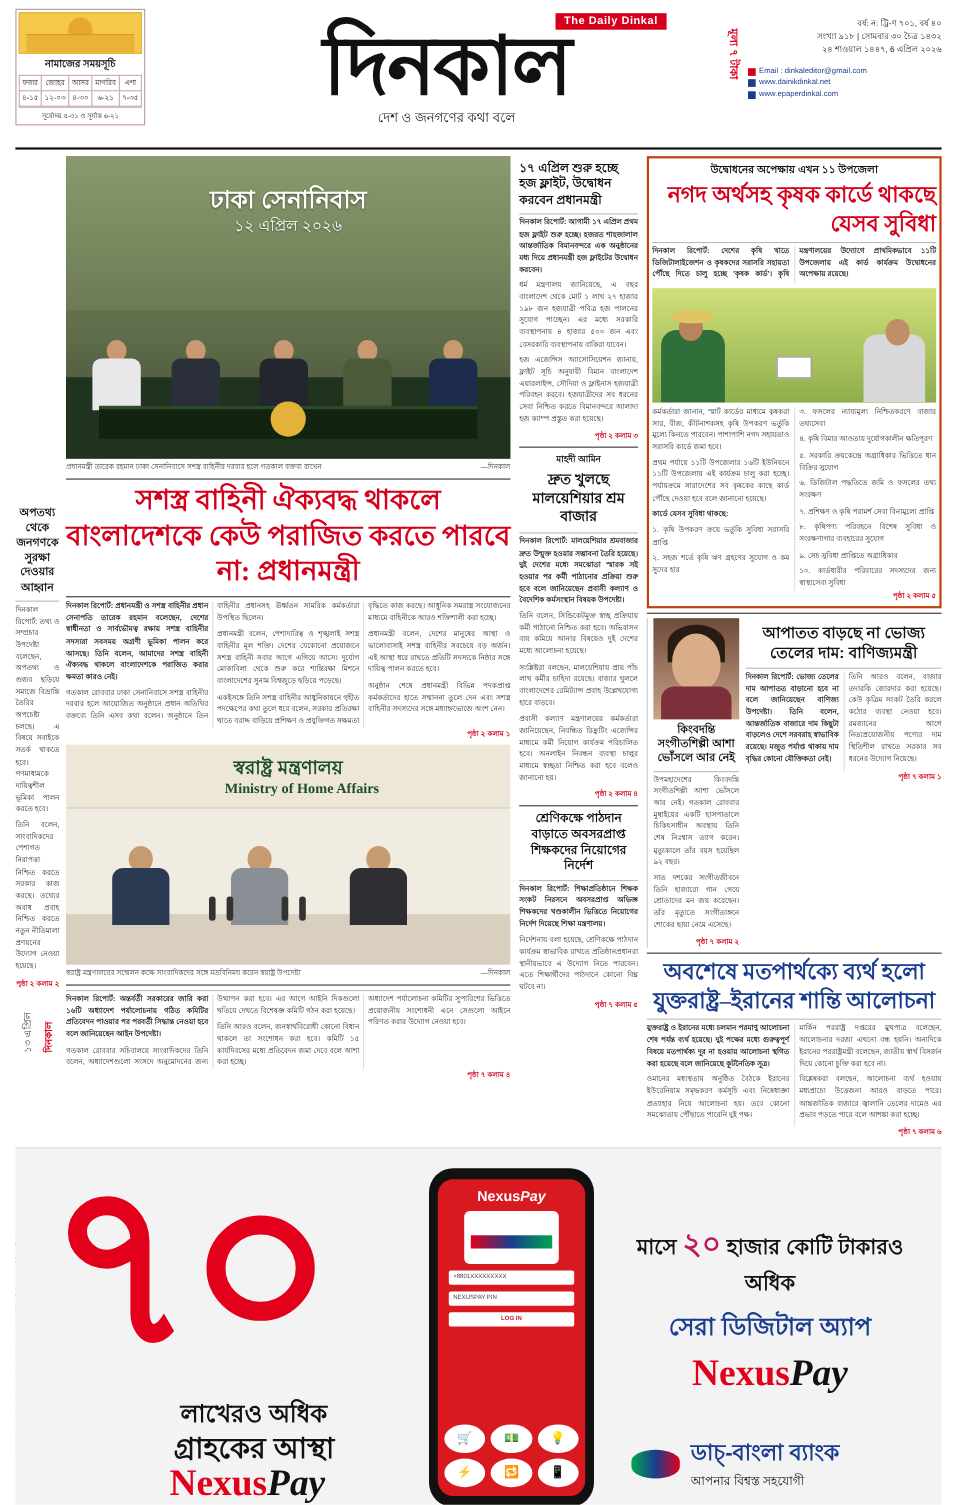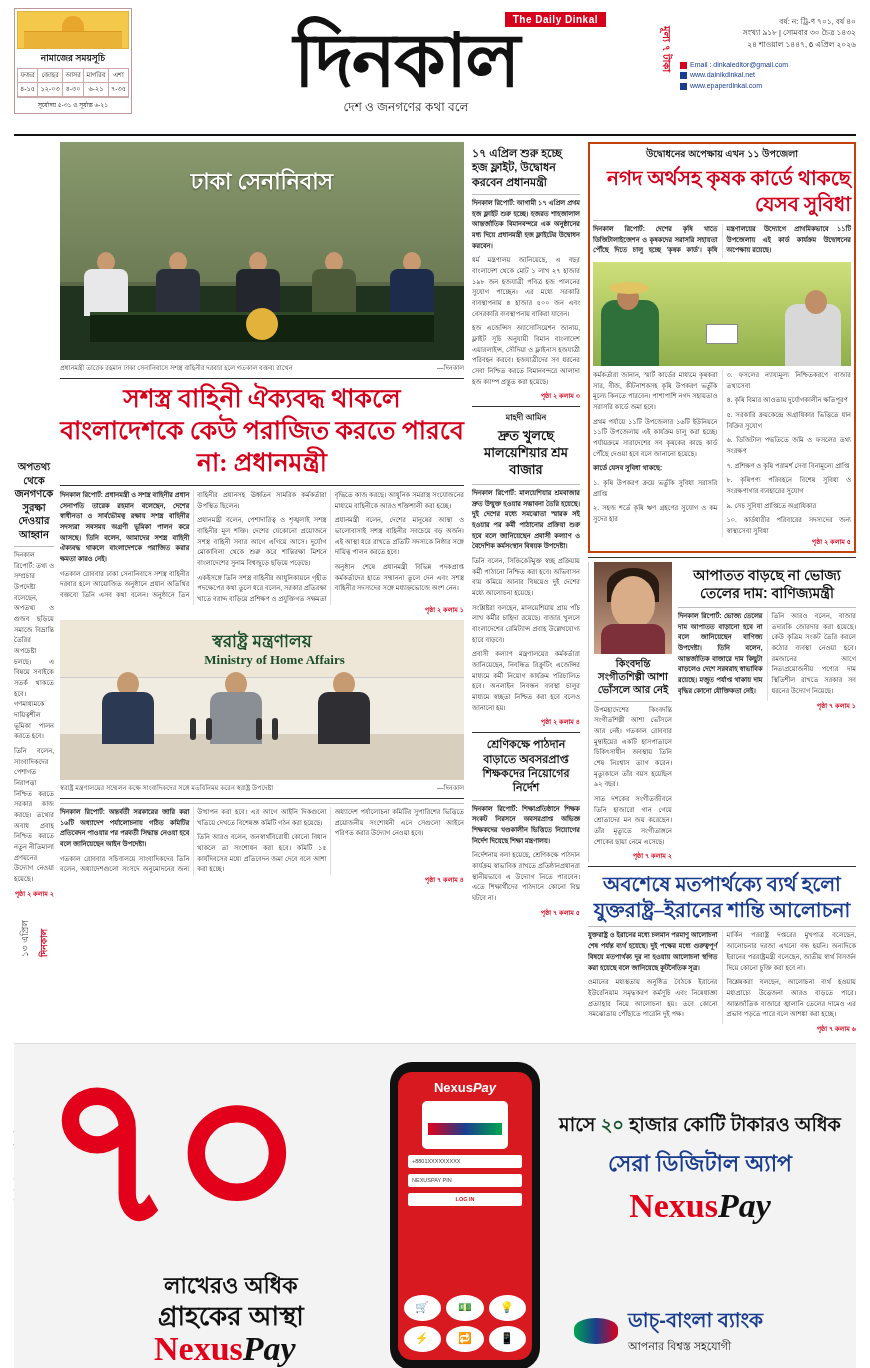--- a/index.html
+++ b/index.html
@@ -45,21 +45,21 @@
   .thin { border-top:1px solid #bbb; margin:3px 0; }
 
   .vert-label { writing-mode:vertical-rl; transform:rotate(180deg); font-size:9px; color:#444; }
 
   .top-area { display:flex; gap:8px; }
   .lead { width:404px; }
   .midcol { width:108px; }
   .rightcol { width:268px; }
 
   .photo { width:100%; background:#6d7a5e; position:relative; overflow:hidden; }
-  .photo.lead-photo { height:218px; background:linear-gradient(180deg,#7b8a63 0%,#5f6d4a 60%,#3d4631 100%); }
+  .photo.lead-photo { height:275px; background:linear-gradient(180deg,#7b8a63 0%,#5f6d4a 60%,#3d4631 100%); }
   .photo-caption { font-size:6.5px; color:#333; padding:3px 0 2px; line-height:1.4; display:flex; justify-content:space-between;}
   .ph-stage { position:absolute; left:0; right:0; bottom:0; height:74px; background:#20331f; }
   .ph-table { position:absolute; left:30px; right:30px; bottom:18px; height:30px; background:#12230f; border-top:3px solid #2f4a28;}
   .ph-seal { position:absolute; left:50%; margin-left:-16px; bottom:20px; width:32px;height:32px;border-radius:50%;background:#e2b23a;}
   .ph-person { position:absolute; bottom:44px; width:44px; height:64px; }
   .ph-person .head{position:absolute;left:50%;margin-left:-9px;top:0;width:18px;height:20px;border-radius:50%;background:#c99a72;}
   .ph-person .body{position:absolute;left:0;right:0;top:17px;bottom:0;border-radius:8px 8px 0 0;}
   .ph-backdrop{position:absolute;left:0;right:0;top:0;height:140px;background:linear-gradient(180deg,#8a9a6e,#6c7b54);}
   .ph-title{position:absolute;left:0;right:0;top:22px;text-align:center;color:#fff;font-size:22px;font-weight:bold;text-shadow:0 1px 2px #0007;}
   .ph-sub{position:absolute;left:0;right:0;top:52px;text-align:center;color:#fff;font-size:14px;text-shadow:0 1px 2px #0007;}
@@ -79,21 +79,21 @@
   .title-blue { color:#1a3d8f; font-weight:bold; font-size:20px; text-align:center; line-height:1.3; font-family:"Liberation Serif", serif;}
 
   .farm-photo { height:104px; background:linear-gradient(180deg,#cfe07a,#8fae4c); position:relative; margin:4px 0; overflow:hidden;}
   .farm-photo .f1{position:absolute;left:8px;bottom:0;width:58px;height:66px;background:#2f6f3a;border-radius:14px 14px 0 0;}
   .farm-photo .f1h{position:absolute;left:24px;bottom:56px;width:22px;height:24px;border-radius:50%;background:#b9835c;}
   .farm-photo .hat{position:absolute;left:16px;bottom:72px;width:40px;height:12px;border-radius:50%;background:#e3c463;}
   .farm-photo .f2{position:absolute;right:10px;bottom:0;width:56px;height:62px;background:#d8d8d8;border-radius:12px 12px 0 0;}
   .farm-photo .f2h{position:absolute;right:24px;bottom:52px;width:22px;height:24px;border-radius:50%;background:#c08f68;}
   .farm-photo .card{position:absolute;left:50%;margin-left:-16px;bottom:22px;width:32px;height:20px;background:#fff;border:1px solid #888;}
 
-  .home-photo { height:160px; background:#f1ece2; position:relative; overflow:hidden; margin-top:4px;}
+  .home-photo { height:200px; background:#f1ece2; position:relative; overflow:hidden; margin-top:4px;}
   .home-photo .banner{position:absolute;left:0;right:0;top:0;height:58px;background:#eee6d6;border-bottom:1px solid #ccc;}
   .home-photo .bn1{position:absolute;left:0;right:0;top:8px;text-align:center;font-size:17px;color:#1b4f2a;font-weight:bold;}
   .home-photo .bn2{position:absolute;left:0;right:0;top:32px;text-align:center;font-size:13px;color:#1b4f2a;font-weight:bold;font-family:"Liberation Serif",serif;margin-left:25px;}
   .home-photo .desk{position:absolute;left:0;right:0;bottom:0;height:46px;background:#d9cfbe;}
   .home-photo .p{position:absolute;bottom:36px;width:52px;height:72px;}
   .home-photo .p .h{position:absolute;left:50%;margin-left:-11px;top:0;width:22px;height:24px;border-radius:50%;background:#c79b72;}
   .home-photo .p .b{position:absolute;left:0;right:0;top:20px;bottom:0;border-radius:10px 10px 0 0;}
   .mic{position:absolute;bottom:40px;width:6px;height:22px;background:#333;border-radius:3px;}
 
   .portrait { width:100%; height:92px; background:linear-gradient(180deg,#6e4a3a,#caa389); position:relative; overflow:hidden;}
@@ -113,21 +113,21 @@
   .phone .screen { background:#d8191f; width:100%; height:100%; border-radius:14px; position:relative; padding:8px 6px;}
   .phone .plogo { color:#fff; font-size:13px; font-weight:bold; text-align:center;}
   .phone .card { margin:6px auto 0; width:86px;height:48px;background:#fff;border-radius:5px; position:relative;}
   .phone .card .stripe{position:absolute;left:6px;top:22px;width:74px;height:12px;background:linear-gradient(90deg,#e2001a,#1a3d8f,#00a651);}
   .phone .field { background:#fff; height:13px; margin:6px 4px 0; border-radius:2px; font-size:5.5px; color:#444; padding:3px 4px;}
   .phone .btn { background:#fff; height:13px; margin:6px 4px 0; border-radius:2px; font-size:5.5px; color:#d8191f; text-align:center; padding:3px 0; font-weight:bold;}
   .phone .icons { position:absolute; left:6px; right:6px; bottom:8px; display:grid; grid-template-columns:repeat(3,1fr); gap:5px;}
   .phone .icons div { background:#fff; border-radius:50%; height:26px; display:flex; align-items:center; justify-content:center; font-size:11px; color:#d8191f;}
   .ad-right { position:absolute; left:540px; top:66px; right:10px; text-align:center;}
   .ad-r1 { font-size:19px; font-weight:bold; color:#111; line-height:1.6;}
-  .ad-r1 b { color:#14532d; font-size:18px;}
+  .ad-r1 b { color:#be185d; font-size:27px;}
   .ad-r2 { font-size:22px; color:#1a3d8f; font-weight:bold; margin-top:6px;}
   .ad-r3 { font-size:34px; color:#e2001a; font-weight:bold; font-family:"Liberation Serif",serif; margin-top:4px;}
   .ad-r3 i { color:#111; font-style:italic;}
   .dbbl { position:absolute; left:560px; bottom:22px; right:20px; display:flex; align-items:center; gap:10px;}
   .dbbl .mark { width:44px;height:26px;background:linear-gradient(90deg,#00a651,#1a3d8f,#e2001a); border-radius:50%/40%;}
   .dbbl .txt1 { font-size:20px; font-weight:bold; color:#1a3d8f;}
   .dbbl .txt2 { font-size:11px; color:#111;}
 </style>
 </head>
 <body>
@@ -205,20 +205,21 @@
     </div>
 
     <div class="col-main">
 
       <div class="top-area">
 
         <div class="lead">
           <div class="photo lead-photo">
             <div class="ph-backdrop"></div>
             <div class="ph-title">ঢাকা সেনানিবাস</div>
+            <div class="ph-sub">১২ এপ্রিল ২০২৬</div>
             <div class="ph-stage"></div>
             <div class="ph-person" style="left:24px">
                 <div class="head"></div>
                 <div class="body" style="background:#e8e8ea"></div>
               </div>
             <div class="ph-person" style="left:96px">
                 <div class="head"></div>
                 <div class="body" style="background:#2a2f3a"></div>
               </div>
             <div class="ph-person" style="left:176px">

